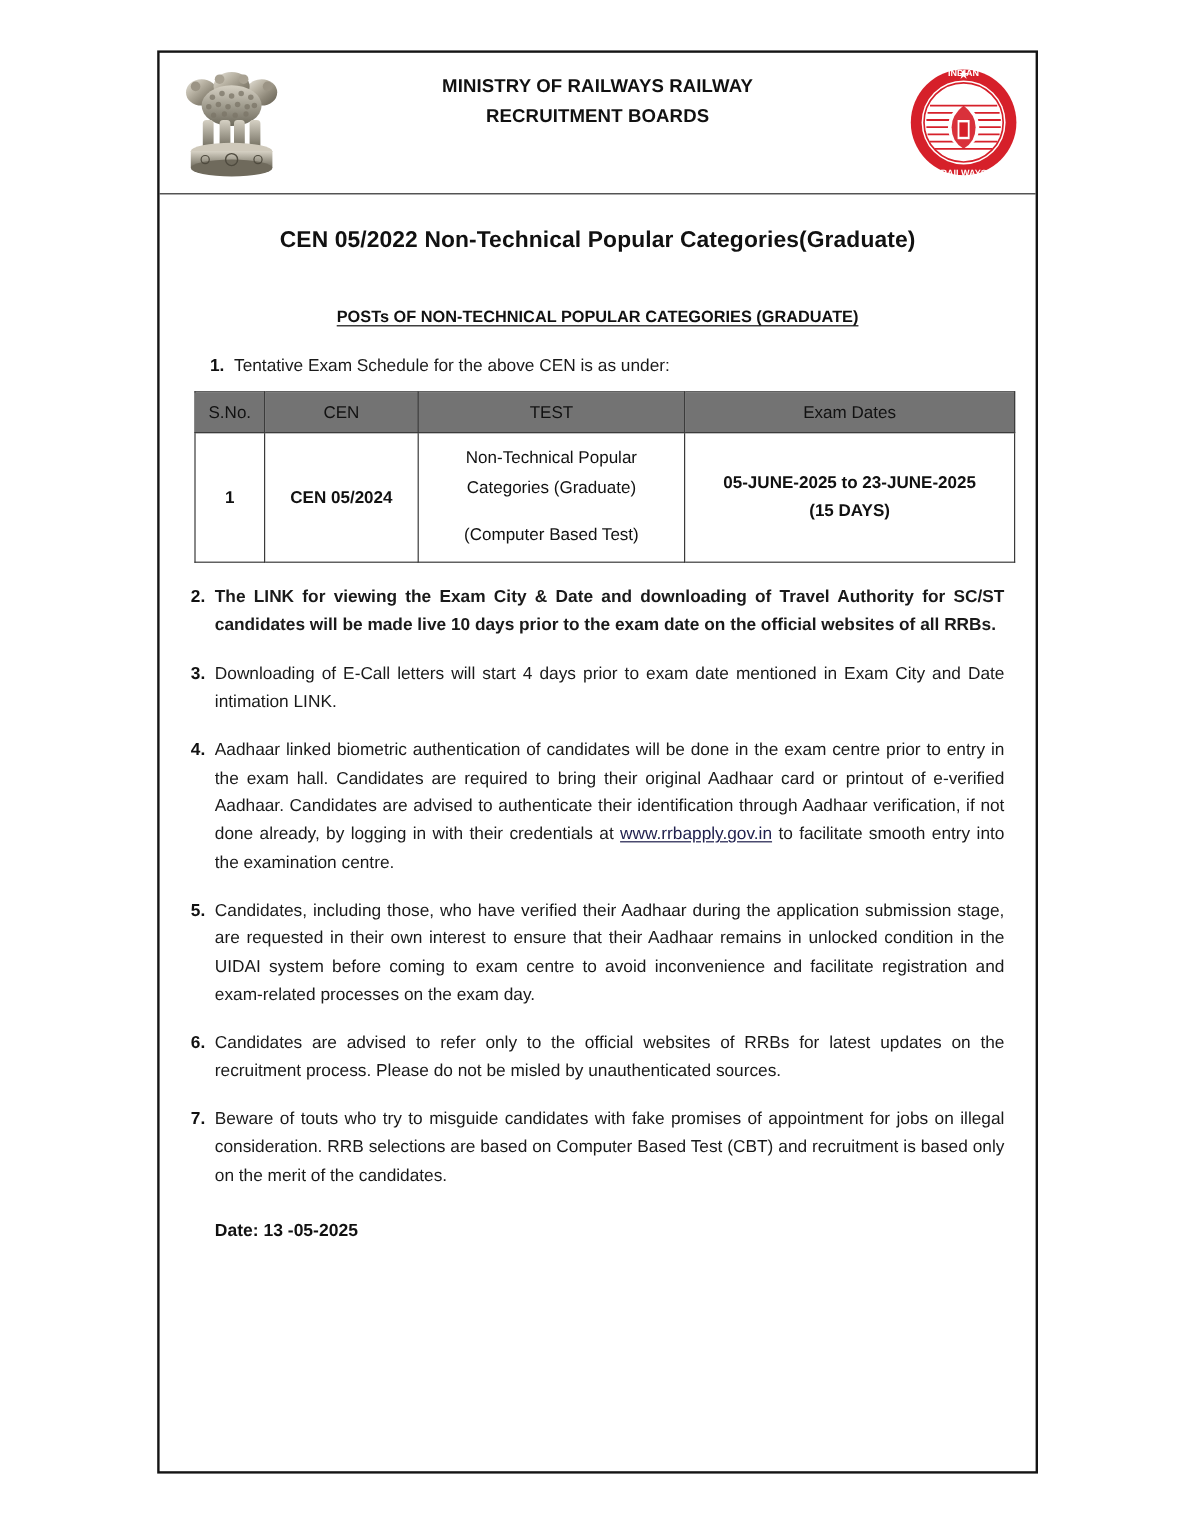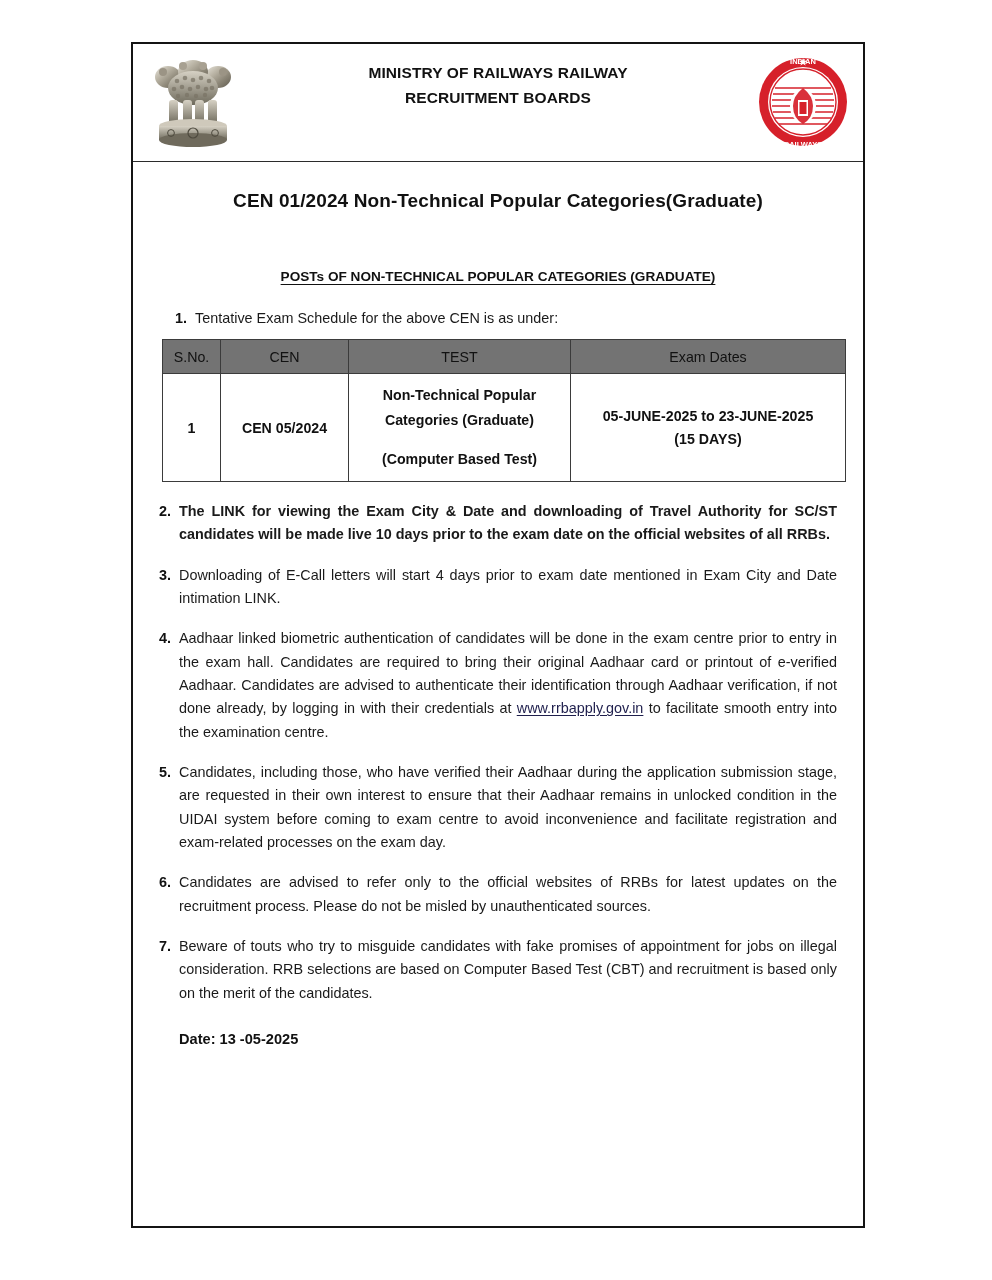--- a/index.html
+++ b/index.html
@@ -81,21 +81,21 @@
     line-height: 1.72;
     color: #111111;
     margin: 0 0 18px 0;
     padding: 0 2px;
   }
   .subject-block .sline {
     display: inline-block;
     text-decoration: underline;
     text-underline-offset: 2.5px;
   }
-  .subject-block .sline.l2 { margin-top: 14px; }
+  .subject-block .sline.l2 { margin-top: 1px; }
 
   
   .clause {
     display: flex;
     align-items: flex-start;
     margin: 0 0 17px 0;
     padding-right: 6px;
   }
   .clause .num {
     flex: 0 0 26px;
@@ -143,21 +143,21 @@
   }
   table.schedule th {
     background: #737373;
     font-weight: normal;
     height: 29px;
     padding: 2px 4px;
   }
   table.schedule td { padding: 9px 6px; }
   table.schedule td.sno  { font-weight: bold; width: 58px; }
   table.schedule td.cen  { font-weight: bold; width: 128px; }
-  table.schedule td.exam { font-weight: bold; width: 222px; line-height: 1.78; }
+  table.schedule td.exam { font-weight: normal; width: 222px; line-height: 1.78; }
   table.schedule td.dates{ font-weight: bold; width: 275px; line-height: 1.62; text-align: center; }
   table.schedule col.c-sno   { width: 58px; }
   table.schedule col.c-cen   { width: 128px; }
   table.schedule col.c-exam  { width: 222px; }
   table.schedule col.c-dates { width: 275px; }
   .exam-gap { display: block; height: 13px; }
 
   
   .signature-row {
     display: flex;
@@ -280,21 +280,21 @@
         <g fill="#ffffff" font-family="'Liberation Sans', sans-serif" font-size="7.5" font-weight="bold">
           <text x="48" y="13.5" text-anchor="middle" transform="rotate(0 48 52)">INDIAN</text>
           <text x="48" y="97" text-anchor="middle">RAILWAYS</text>
         </g>
       </svg>
     </div>
   </div>
 
   <div class="notice-body">
 
-    <div class="cen-title">CEN 01/2024  Non-Technical Popular Categories(Graduate)</div>
+    <div class="cen-title">CEN 05/2022  Non-Technical Popular Categories(Graduate)</div>
 
     <div class="subject-block">
       <br>
       <span class="sline l2">POSTs OF NON-TECHNICAL POPULAR CATEGORIES (GRADUATE)</span>
     </div>
 
     <div class="clause intro">
       <div class="num">1.</div>
       <div class="txt">Tentative Exam Schedule for the above CEN is as under:</div>
     </div>

